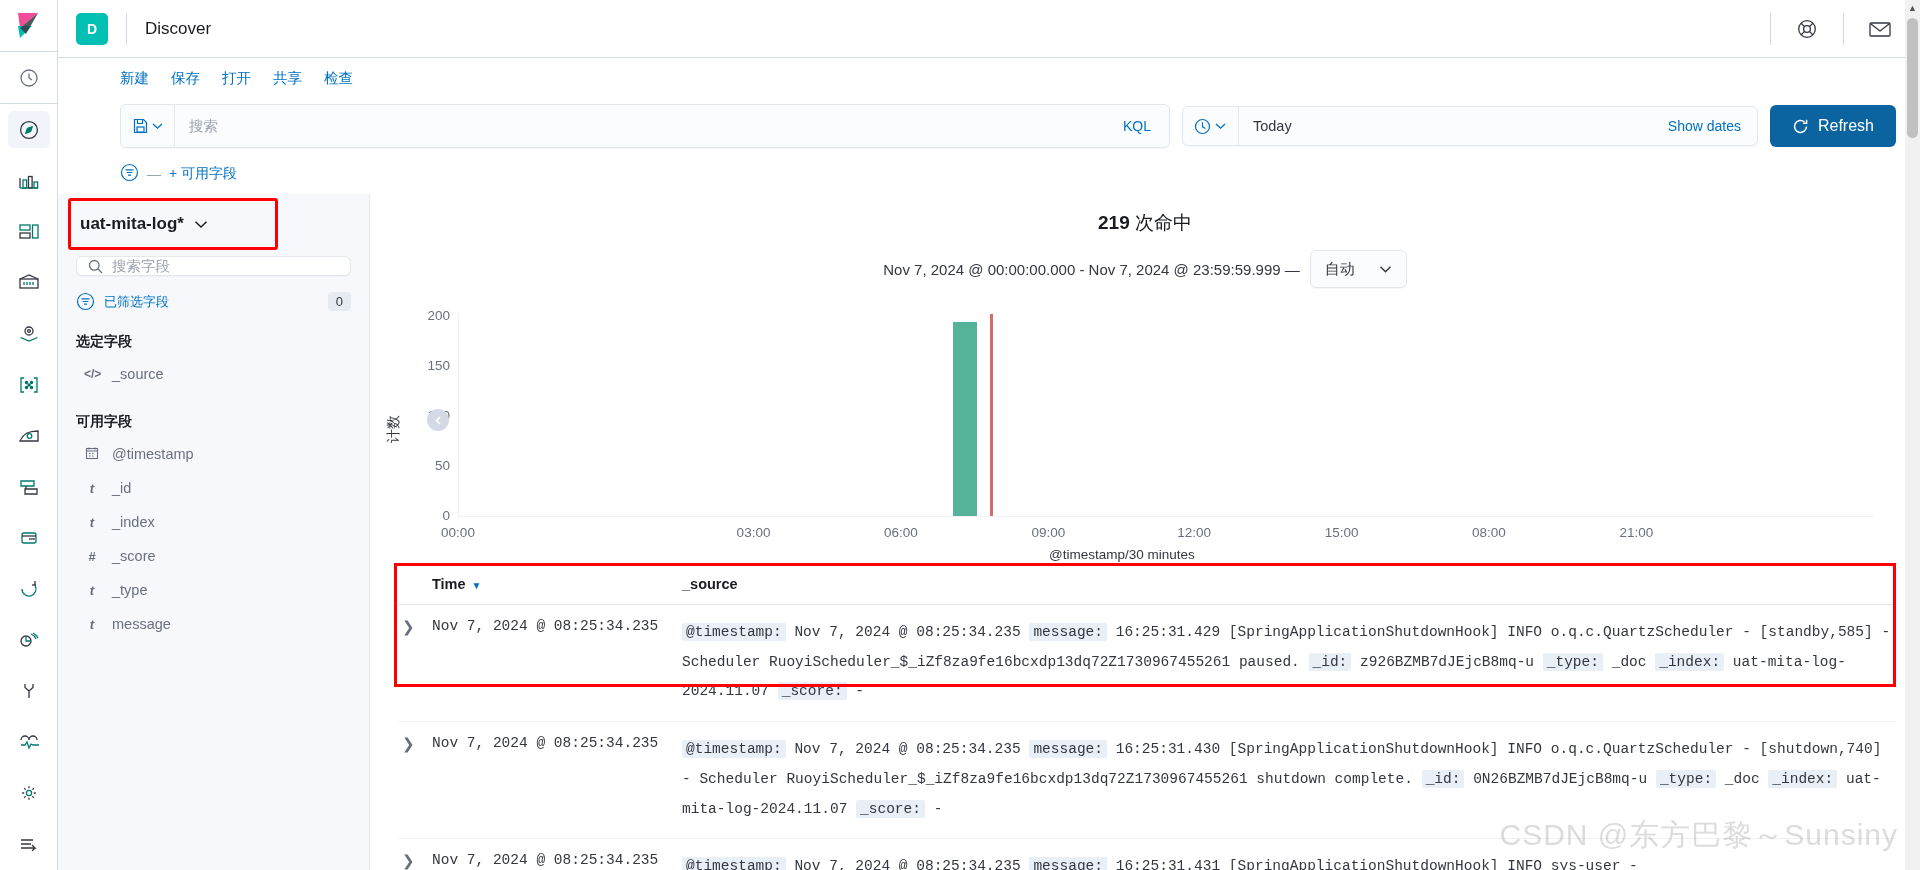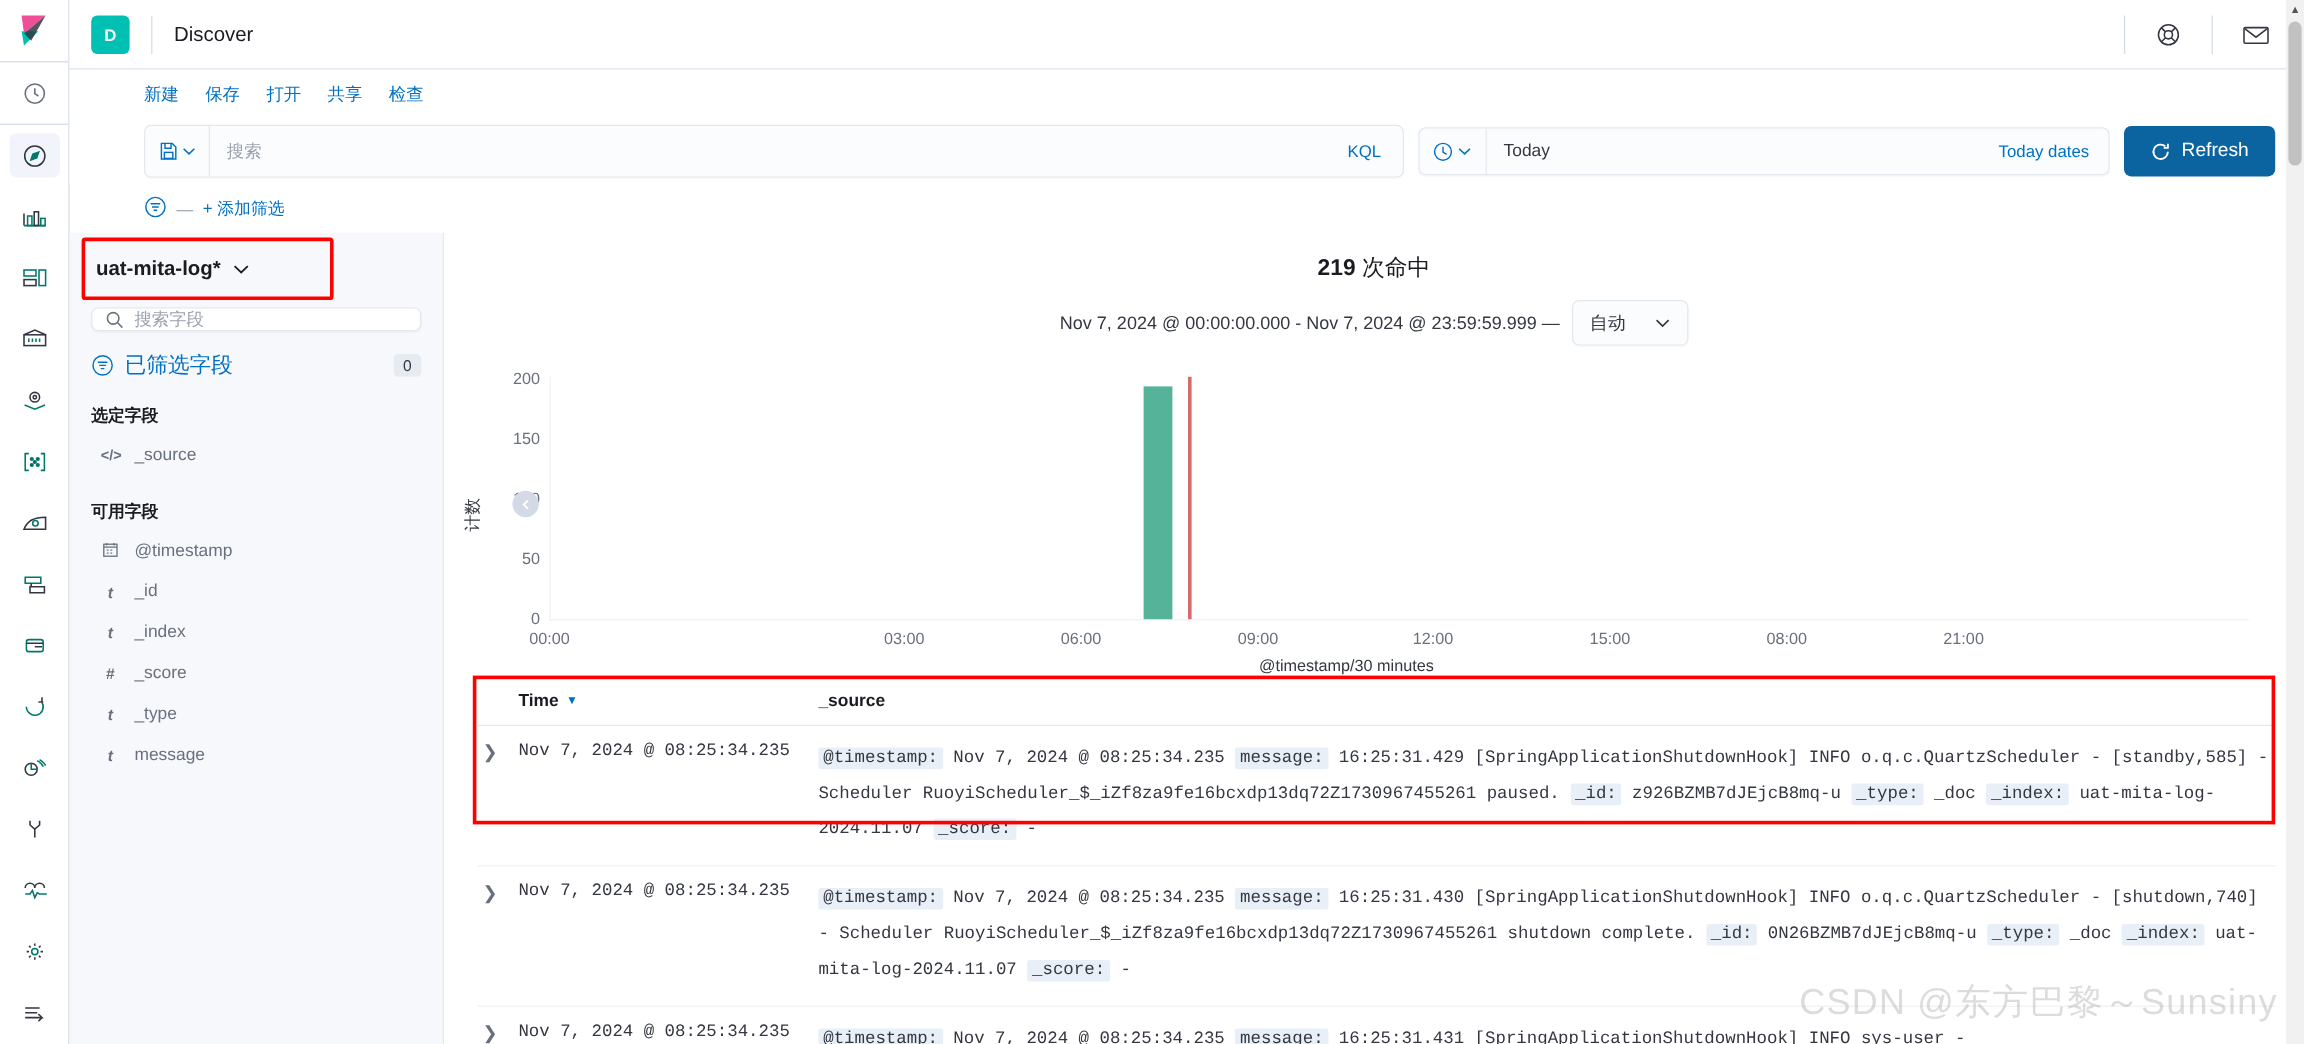--- a/index.html
+++ b/index.html
@@ -120,21 +120,21 @@
   }
   .searchfield {
     height:20px; border:1px solid #e3e8ee; background:#fff; border-radius:6px;
     display:flex; align-items:center; gap:9px; padding:0 11px; margin-top:16px;
     box-shadow:0 1px 1px rgba(0,0,0,.03);
   }
   .searchfield span { color:#9aa2ad; font-size:14.5px; }
   .filteredfields {
     margin-top:16px; display:flex; align-items:center; gap:9px; cursor:pointer;
   }
-  .filteredfields .lbl { color:#0071c2; font-size:18px; }
+  .filteredfields .lbl { color:#0071c2; font-size:13px; }
   .ffcount {
     margin-left:auto; background:#e6ebf2; color:#343741;
     border-radius:4px; font-size:13px; padding:2px 8px;
   }
   .sect-title { font-size:14px; font-weight:700; color:#1a1c21; margin:22px 0 6px 0; }
   .field-item {
     display:flex; align-items:center; gap:12px; height:34px;
     padding-left:8px; cursor:pointer; color:#69707d; font-size:14.5px;
   }
   .ftype { width:16px; text-align:center; color:#69707d; font-size:13px; font-weight:700; font-style:italic;}
@@ -399,40 +399,40 @@
         <div class="dp-clock">
           <svg width="17" height="17" viewBox="0 0 17 17" fill="none" stroke="#0071c2" stroke-width="1.2">
               <circle cx="8.5" cy="8.5" r="7"></circle>
               <path d="M8.5 4.3v4.5l3 1.8"></path>
             </svg>
           <svg width="11" height="8" viewBox="0 0 11 8" fill="none" stroke="#0071c2" stroke-width="1.3">
               <path d="M1 2l4.5 4.2L10 2"></path>
             </svg>
         </div>
         <div class="dp-val">Today</div>
-        <div class="dp-show">Today dates</div>
+        <div class="dp-show">Show dates</div>
       </div>
       <button class="refresh-btn">
         <svg width="17" height="17" viewBox="0 0 17 17" fill="none" stroke="#ffffff" stroke-width="1.5">
             <path d="M14.5 8.5a6 6 0 1 1-2-4.5"></path>
             <path d="M14.6 1.8v3.5h-3.5"></path>
           </svg>
         <span>Refresh</span>
       </button>
     </div>
 
     <div class="filterrow">
       <span>
         <svg width="19" height="19" viewBox="0 0 19 19" fill="none" stroke="#0071c2" stroke-width="1.2">
             <circle cx="9.5" cy="9.5" r="8"></circle>
             <path d="M5.5 6.8h8M6.7 9.5h5.6M8 12.2h3"></path>
           </svg>
       </span>
       <span class="dash">—</span>
-      <span class="addfilter">+ 添加筛选</span>
+      <span class="addfilter">+ 可用字段</span>
     </div>
 
     <div class="content">
 
       <div class="sidebar">
         <div class="idx-wrap">
           <div class="idx-select">
             <span>uat-mita-log*</span>
             <svg width="14" height="9" viewBox="0 0 14 9" fill="none" stroke="#1a1c21" stroke-width="1.5">
                 <path d="M1.5 1.8L7 7l5.5-5.2"></path>

